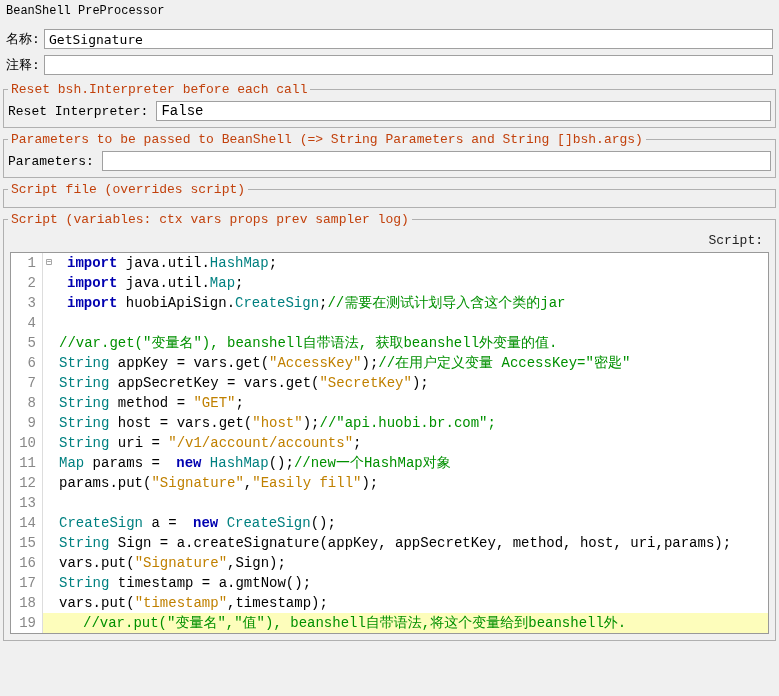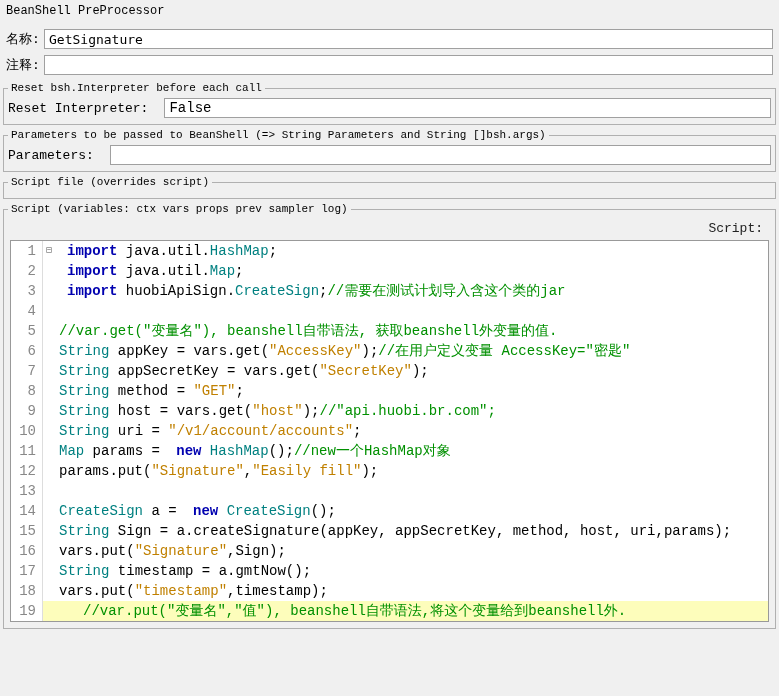--- a/index.html
+++ b/index.html
@@ -34,28 +34,28 @@
   font-size: 13px;
   height: 20px;
 }
 fieldset {
   border: 1px solid #b0b0b0;
   margin: 4px 3px;
   padding: 4px 4px 6px 4px;
 }
 legend {
   font-family: "Consolas","Courier New",monospace;
-  font-size: 11px;
+  font-size: 13px;
   padding: 0 3px;
-  color: #000000;
+  color: #c2410c;
 }
 .field-row {
   display: flex;
   align-items: center;
-  gap: 16px;
+  gap: 8px;
 }
 .field-label {
   font-family: "Consolas","Courier New",monospace;
   font-size: 13px;
 }
 .field-input {
   flex: 1;
   border: 1px solid #a0a0a0;
   background: #fff;
   padding: 2px 4px;

